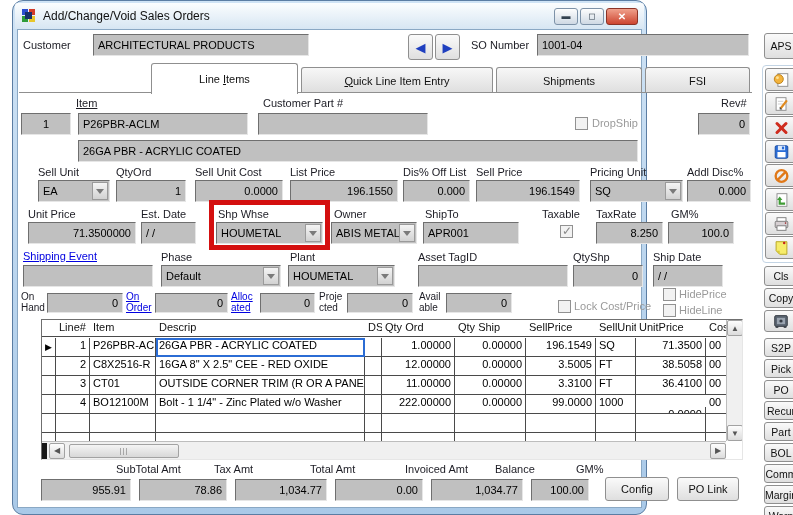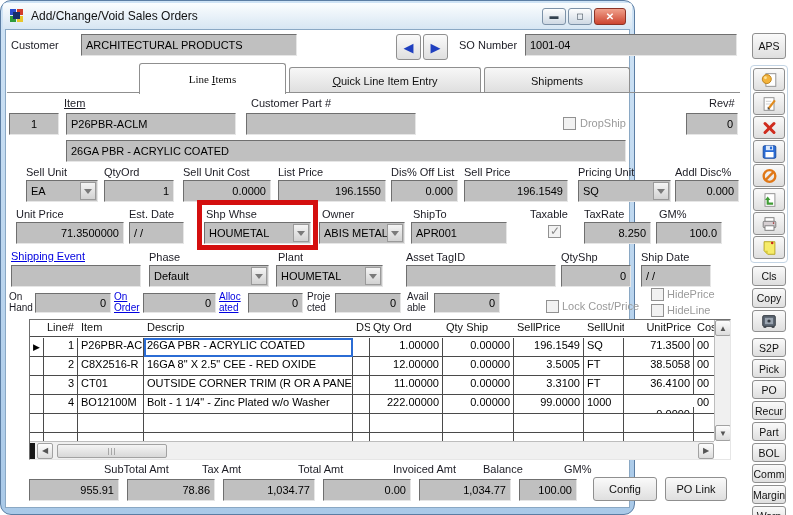--- a/index.html
+++ b/index.html
@@ -1,17 +1,17 @@
 <!DOCTYPE html>
 <html><head>
 <meta charset="utf-8">
 <style>
   * { box-sizing: border-box; margin: 0; padding: 0; }
   html,body { width:793px; height:515px; overflow:hidden; font-family:"Liberation Sans",sans-serif; }
-  .window { position:absolute; left:0; top:0; width:635px; height:515px;
+  .window { position:absolute; left:12px; top:0; width:635px; height:515px;
     background:linear-gradient(#cfe3f5,#a9c9e8); border:1px solid #5b7da3; border-radius:11px; }
   .content-bg { position:absolute; left:4px; top:28px; right:4px; bottom:6px; background:#fff; border:1px solid #8aa8c4; }
 
   
   .titlebar { position:absolute; left:2px; top:2px; right:2px; height:26px; display:flex; align-items:center; padding:0 6px;
     background:linear-gradient(#fbfdfe,#d7e6f3); border-radius:3px 3px 0 0; }
   .title-text { font-size:12px; color:#111; margin-left:6px; flex:1; }
   .tb-btn { width:24px; height:17px; margin-left:2px; border:1px solid #7d92a8; border-radius:3px;
     background:linear-gradient(#fdfdfd,#cfd9e4); display:flex; align-items:center; justify-content:center;
     font-size:9px; color:#33414f; }
@@ -97,28 +97,31 @@
   </div>
   <div class="content-bg"></div>
 
   <label class="abs" style="left:10px; top:38px;text-align:right;">Customer</label>
   <div class="fld" style="left:80px; top:33px; width:216px;">ARCHITECTURAL PRODUCTS</div>
   <div class="btn navbtn" style="left:395px; top:33px; width:25px; height:26px;">◀</div>
   <div class="btn navbtn" style="left:422px; top:33px; width:25px; height:26px;">▶</div>
   <label class="abs" style="left:458px; top:38px;">SO Number</label>
   <div class="fld" style="left:524px; top:33px; width:212px;">1001-04</div>
 
-  <div class="tab active" style="left:138px; width:147px;font-family:Liberation Serif, serif;">
+  <div class="tab active" style="left:138px; width:147px;">
     <span><span>Line </span><span class="accel">I</span><span>tems</span></span>
     </div>
   <div class="tab" style="left:288px; width:192px;">
     <span><span class="accel">Q</span><span>uick Line Item Entry</span></span>
     </div>
   <div class="tab" style="left:483px; width:146px;">
     <span>Shipments</span>
+    </div>
+  <div class="tab" style="left:632px; width:105px;">
+    <span>FSI</span>
     </div>
   <div class="tabs-base"></div>
 
   <label class="abs" style="left:63px; top:96px; text-decoration:underline;">Item</label>
   <label class="abs" style="left:250px; top:96px;">Customer Part #</label>
   <label class="abs" style="left:708px; top:96px;">Rev#</label>
   <div class="fld" style="left:8px; top:112px; width:50px; justify-content:center;">1</div>
   <div class="fld" style="left:65px; top:112px; width:170px;">P26PBR-ACLM</div>
   <div class="fld" style="left:245px; top:112px; width:170px;"></div>
   <div class="cb" style="left:562px; top:116px;"></div>
@@ -213,21 +216,21 @@
     <div class="grid-header" id="grid-header">
         <div class="gh-cell" style="width: 14px;"></div>
         <div class="gh-cell" style="width: 34px;">Line#</div>
         <div class="gh-cell" style="width: 66px;">Item</div>
         <div class="gh-cell" style="width: 209px;">Descrip</div>
         <div class="gh-cell" style="width: 17px;">DS</div>
         <div class="gh-cell" style="width: 73px;">Qty Ord</div>
         <div class="gh-cell" style="width: 71px;">Qty Ship</div>
         <div class="gh-cell" style="width: 70px;">SellPrice</div>
         <div class="gh-cell" style="width: 40px;">SellUnit</div>
-        <div class="gh-cell" style="width: 70px; text-align: right;">UnitPrice</div>
+        <div class="gh-cell" style="width: 70px;">UnitPrice</div>
         <div class="gh-cell" style="width: 22px;">Cos</div>
       </div>
     <div class="grid-rows" id="grid-rows">
         <div class="g-row">
           <div class="g-marker">▶</div>
           <div class="g-cell right" style="width: 34px;">1</div>
           <div class="g-cell" style="width: 66px;">P26PBR-ACLM</div>
           <div class="g-cell focus-cell" style="width: 209px;">26GA PBR - ACRYLIC COATED</div>
           <div class="g-cell" style="width: 17px;"></div>
           <div class="g-cell right" style="width: 73px;">1.00000</div>

